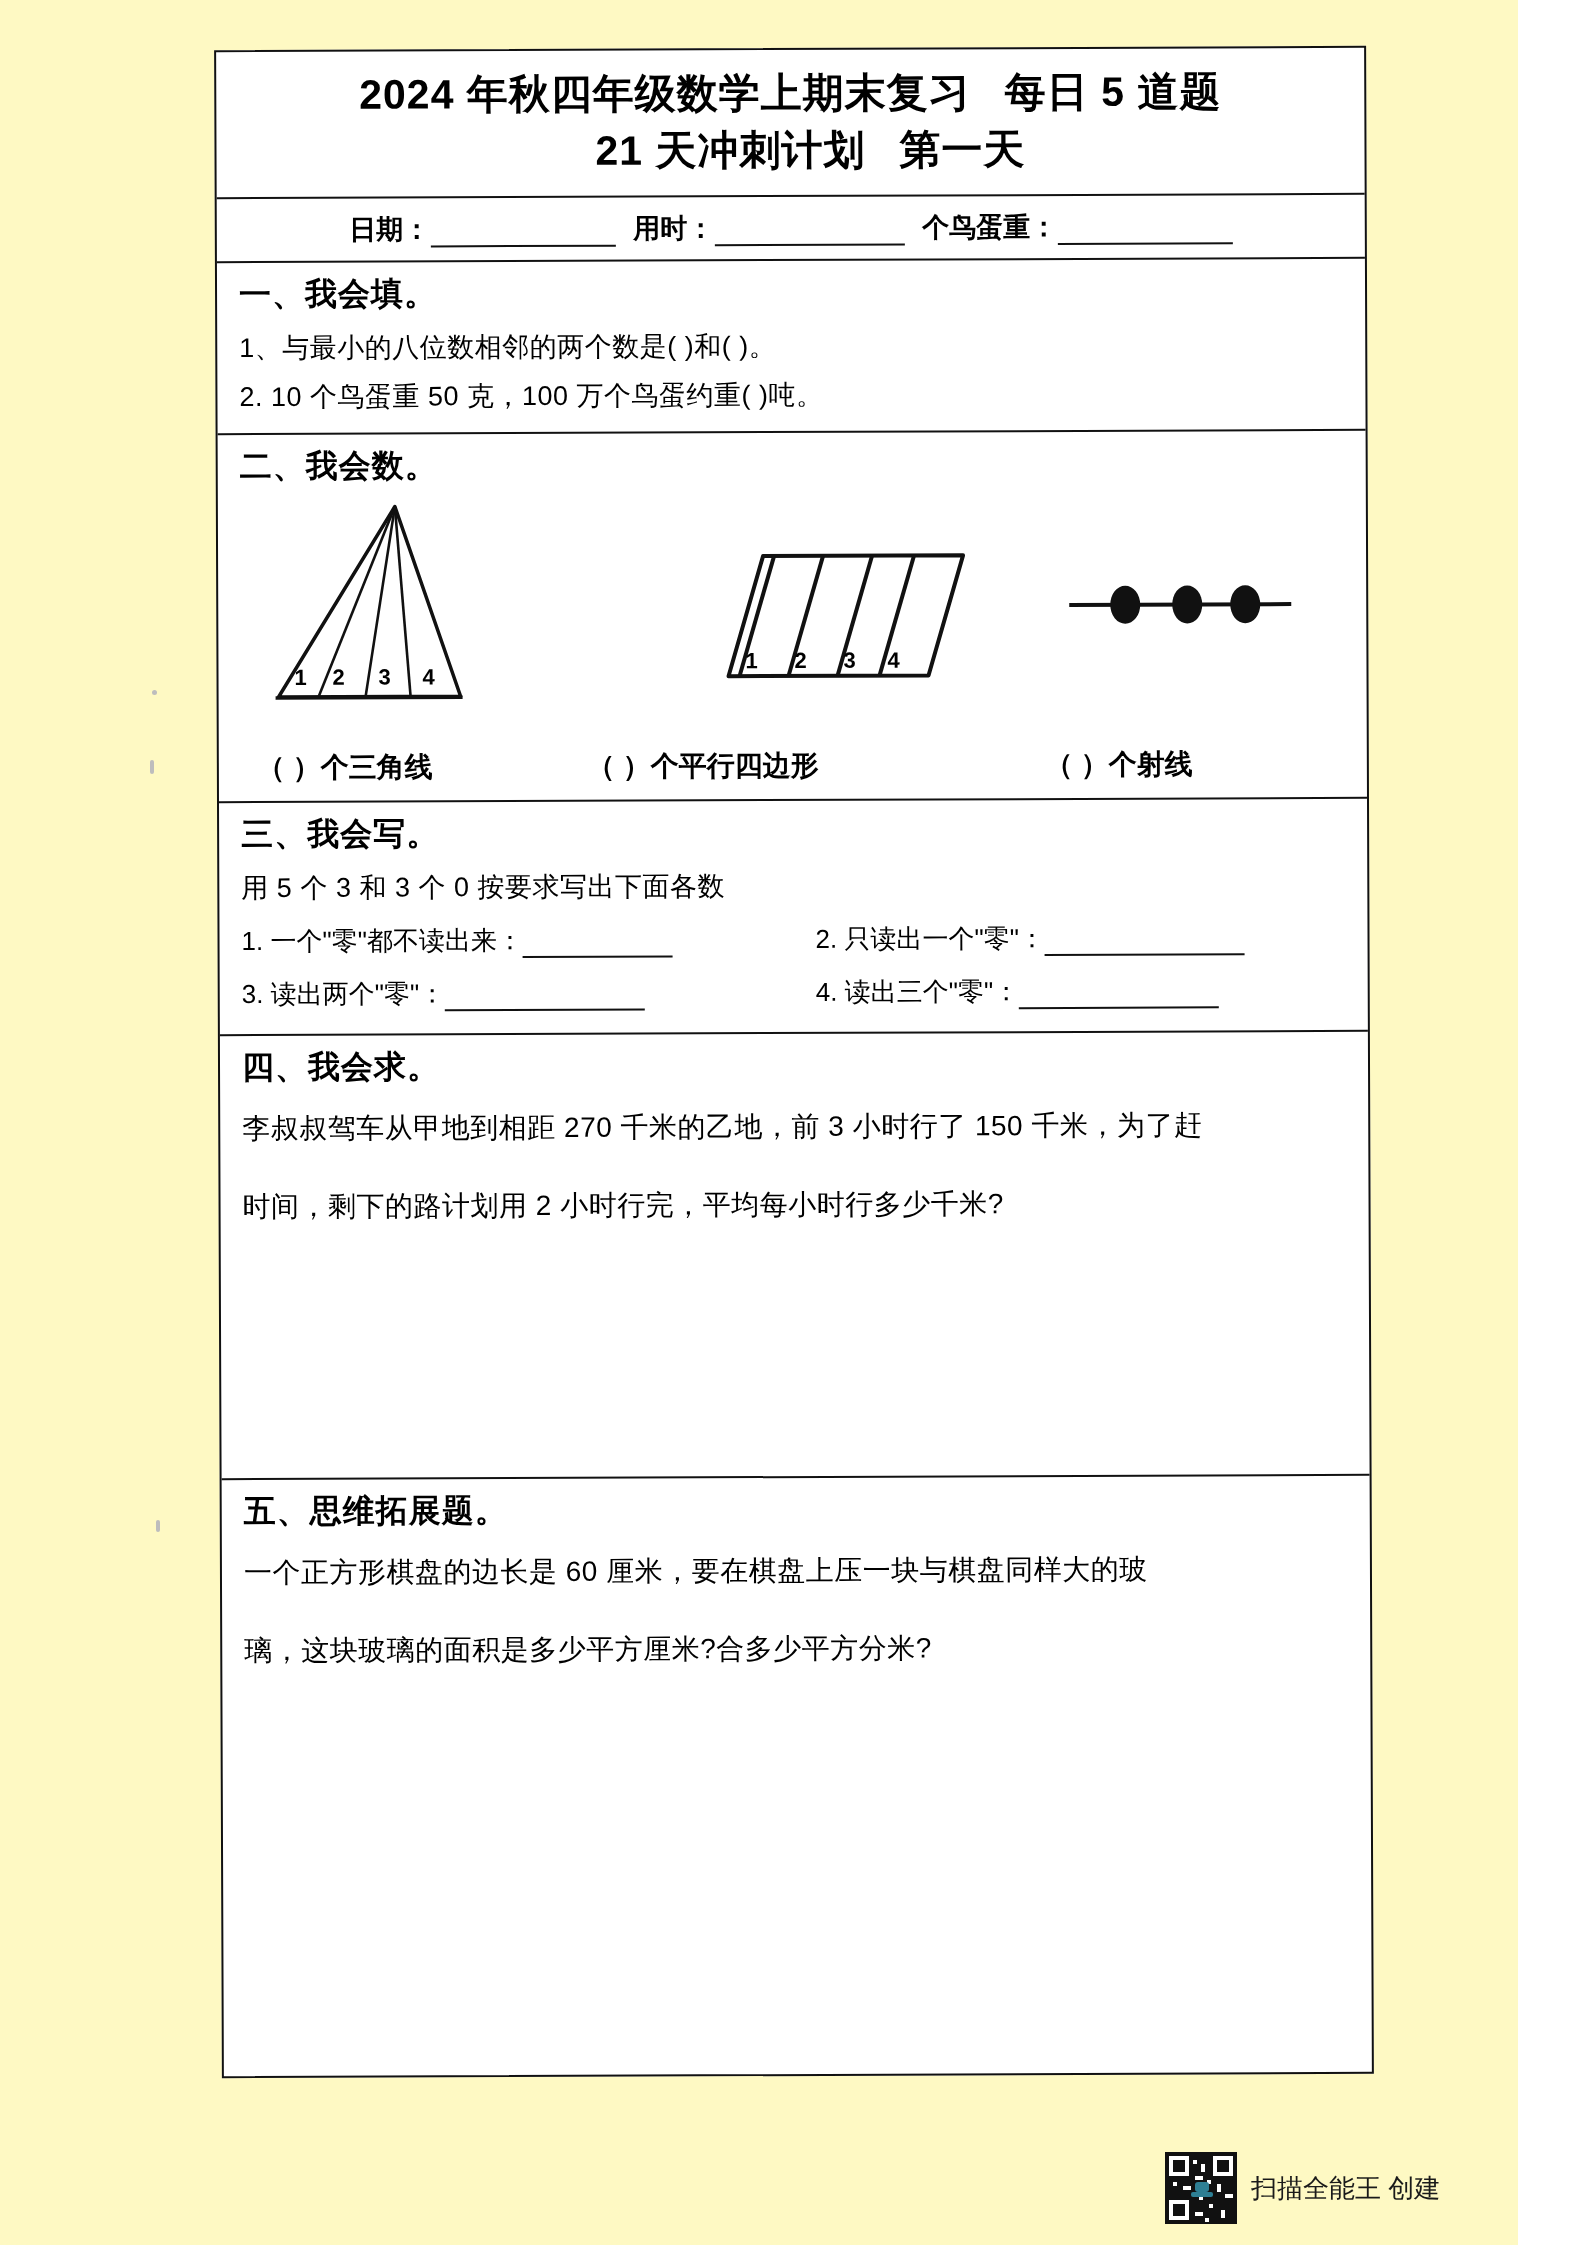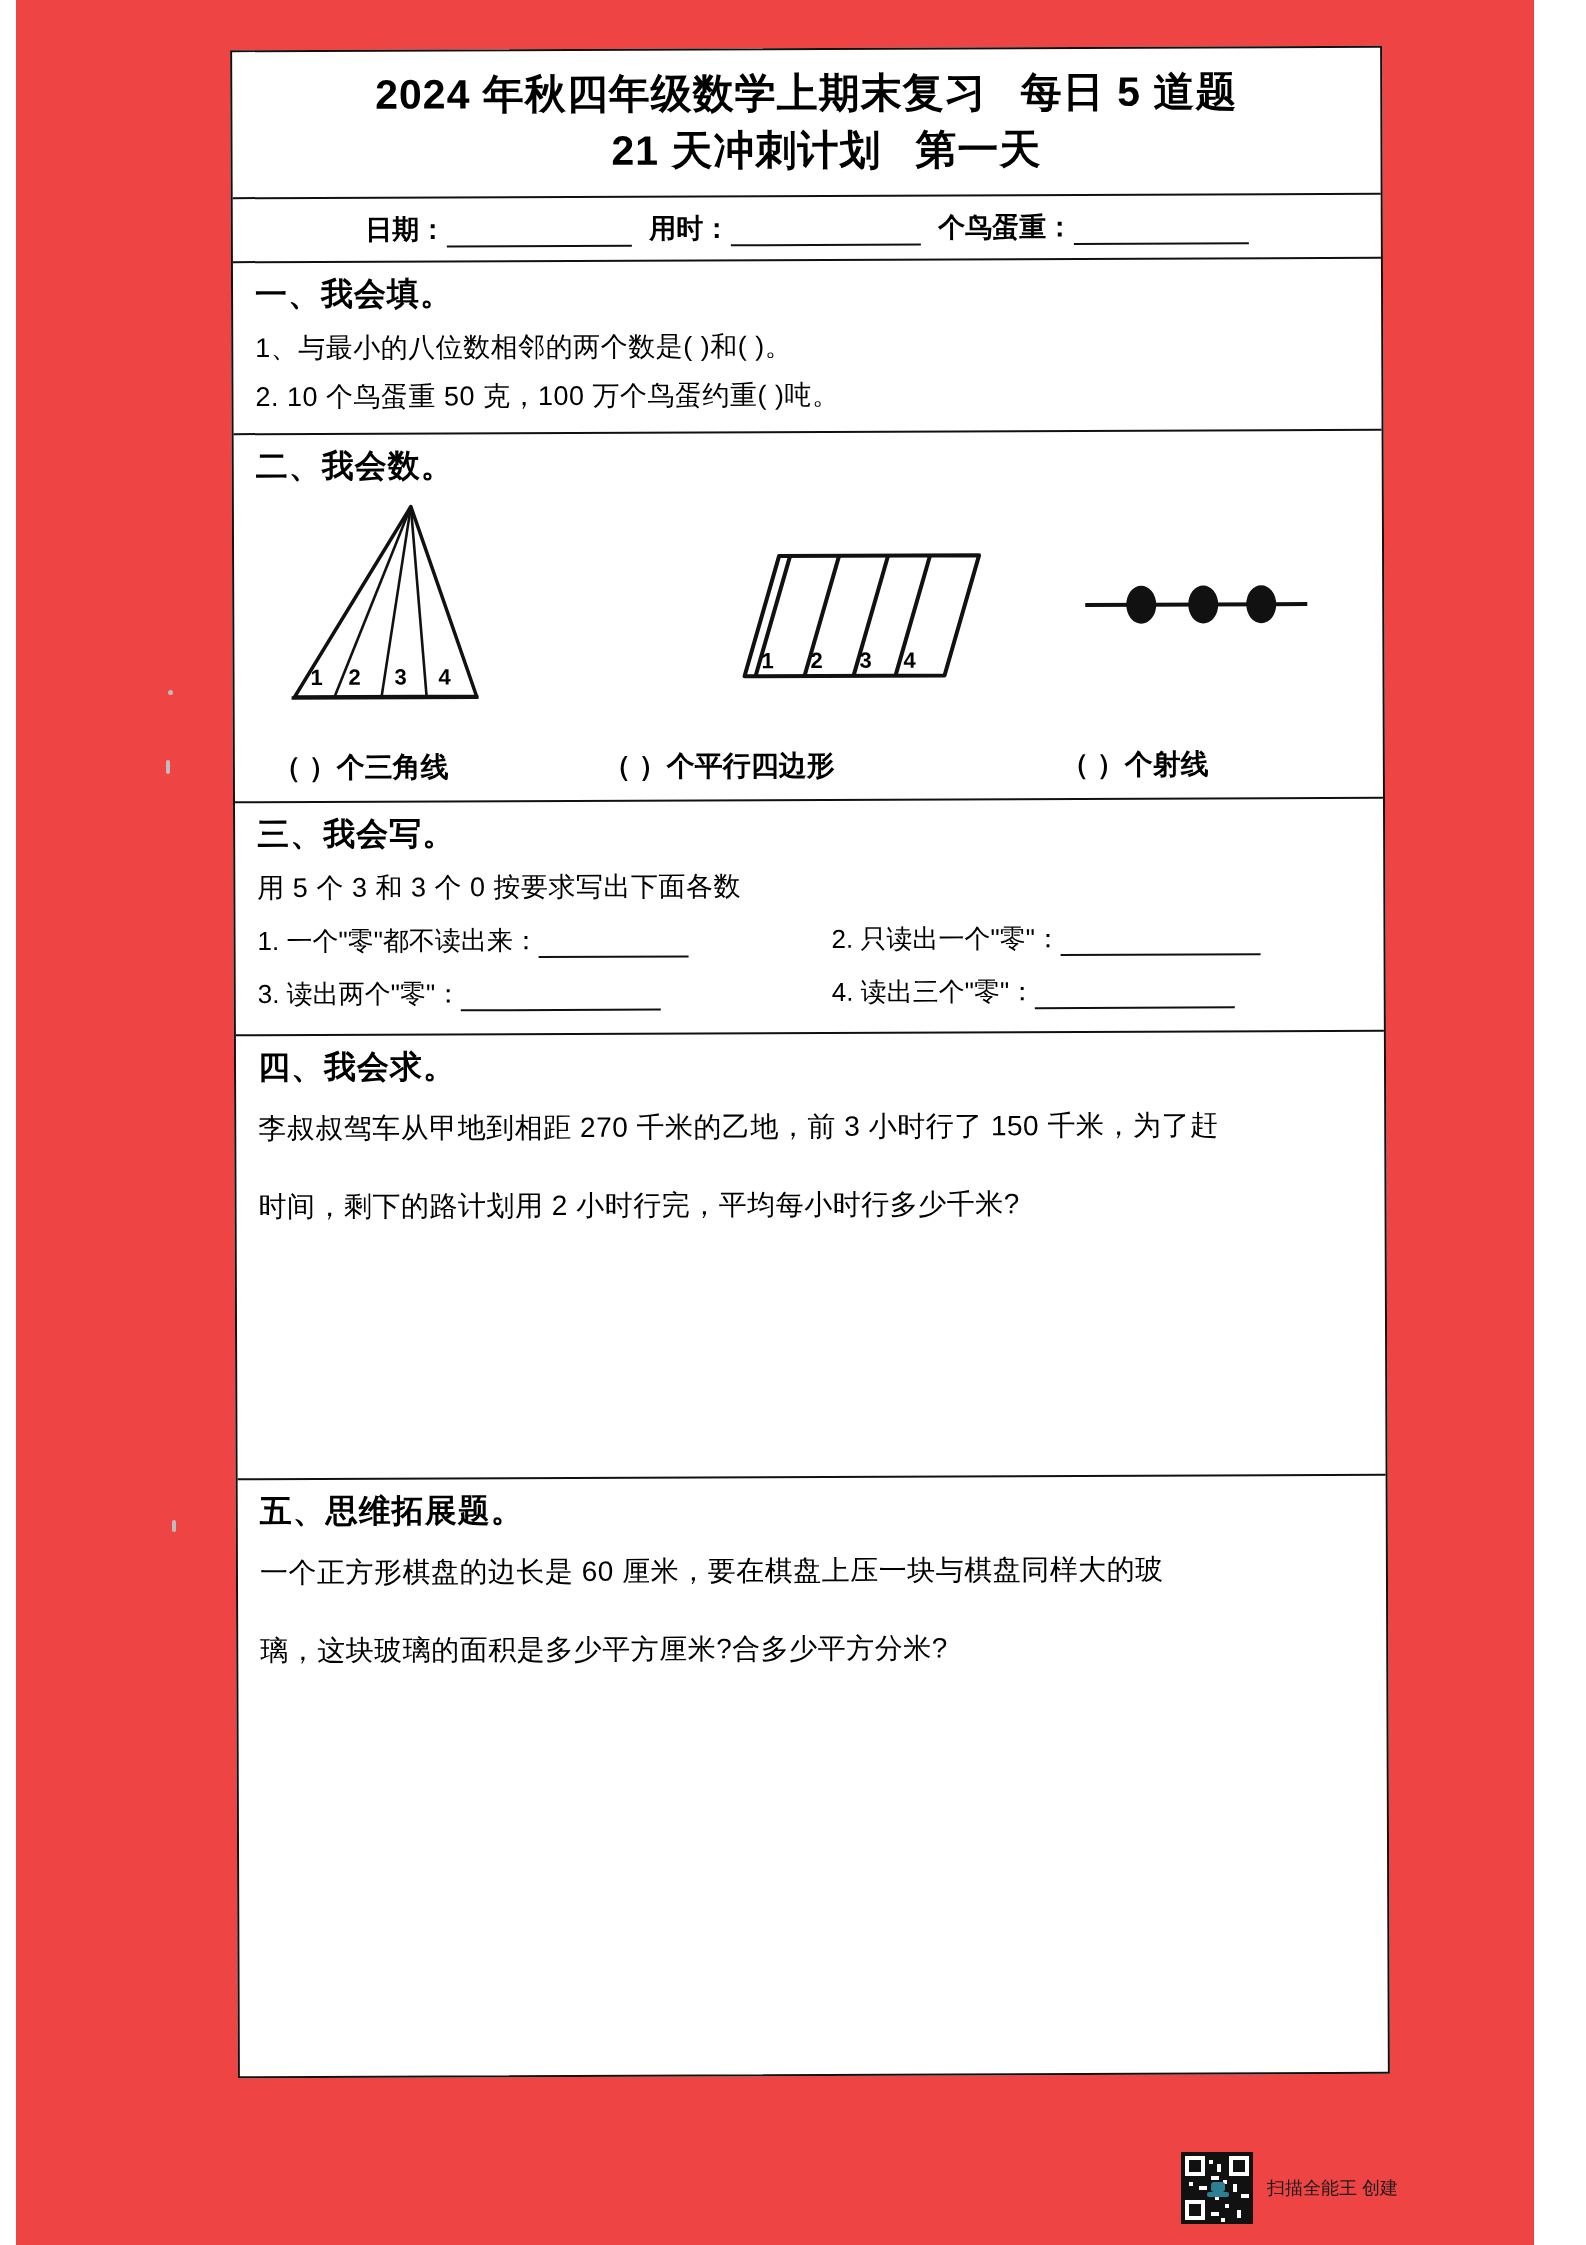--- a/index.html
+++ b/index.html
@@ -6,22 +6,22 @@
   body{
     width:1586px;height:2245px;
     background:#ffffff;
     font-family:"Liberation Serif","DejaVu Serif",serif;
     color:#000;
     overflow:hidden;
     position:relative;
   }
   .page{
     position:absolute;
-    left:16px;top:0;width:1518px;height:2245px;
-    background:#ef4444;
+    left:0;top:0;width:1518px;height:2245px;
+    background:#fef9c3;
   }
   
   .speck{position:absolute;background:#bdbdbd;border-radius:50%;}
 
   .sheet{
     position:absolute;
     left:218px; top:48px;
     width:1152px; height:2028px;
     border:2px solid #111;
     box-sizing:border-box;
@@ -151,21 +151,21 @@
   .qr{
     width:72px;height:72px;
     background:#111;
     position:relative;
     overflow:hidden;
   }
   .qr i{position:absolute;background:#fff;display:block;}
   .qr .dot{background:#2e7f94;}
   .wm-text{
     font-family:"Liberation Sans","DejaVu Sans",sans-serif;
-    font-size:18px;
+    font-size:26px;
     color:#1a1a1a;
     white-space:nowrap;
   }
 </style>
 </head>
 <body>
 
 <div class="page">
 
   <div class="speck" style="left:152px;top:690px;width:5px;height:5px;"></div>

